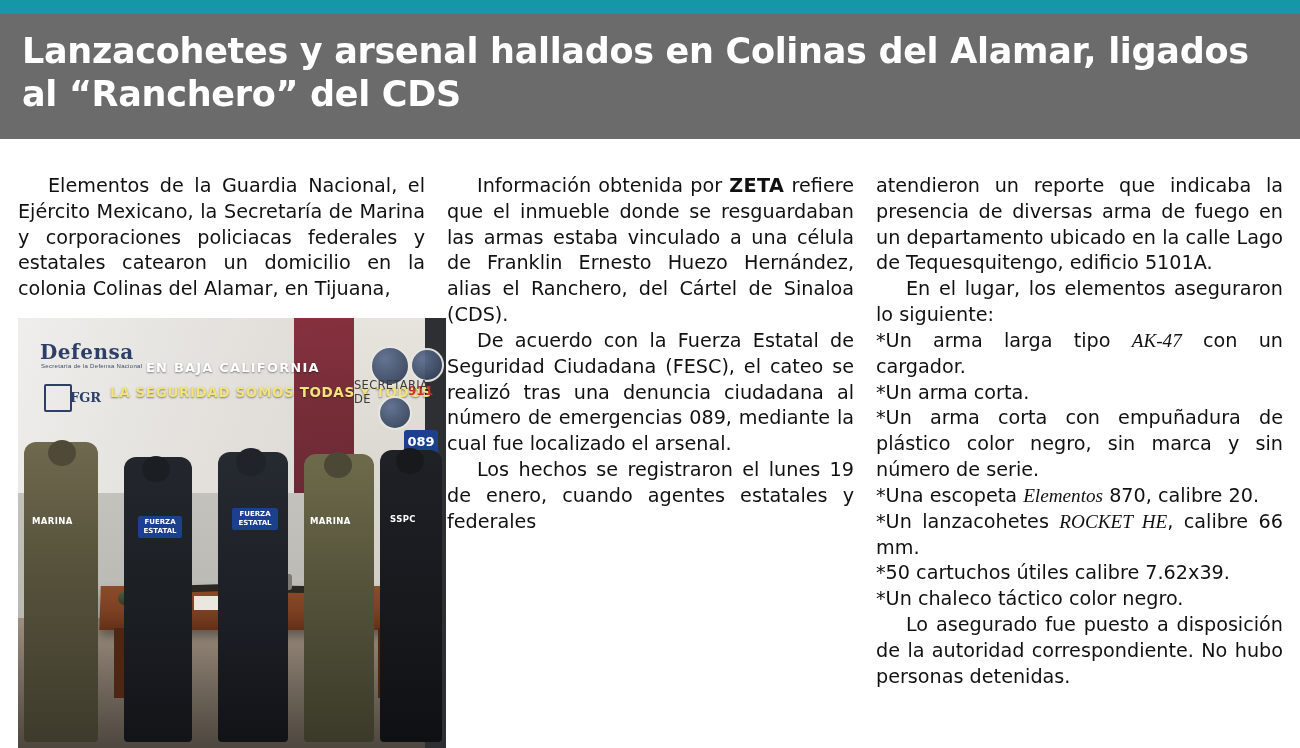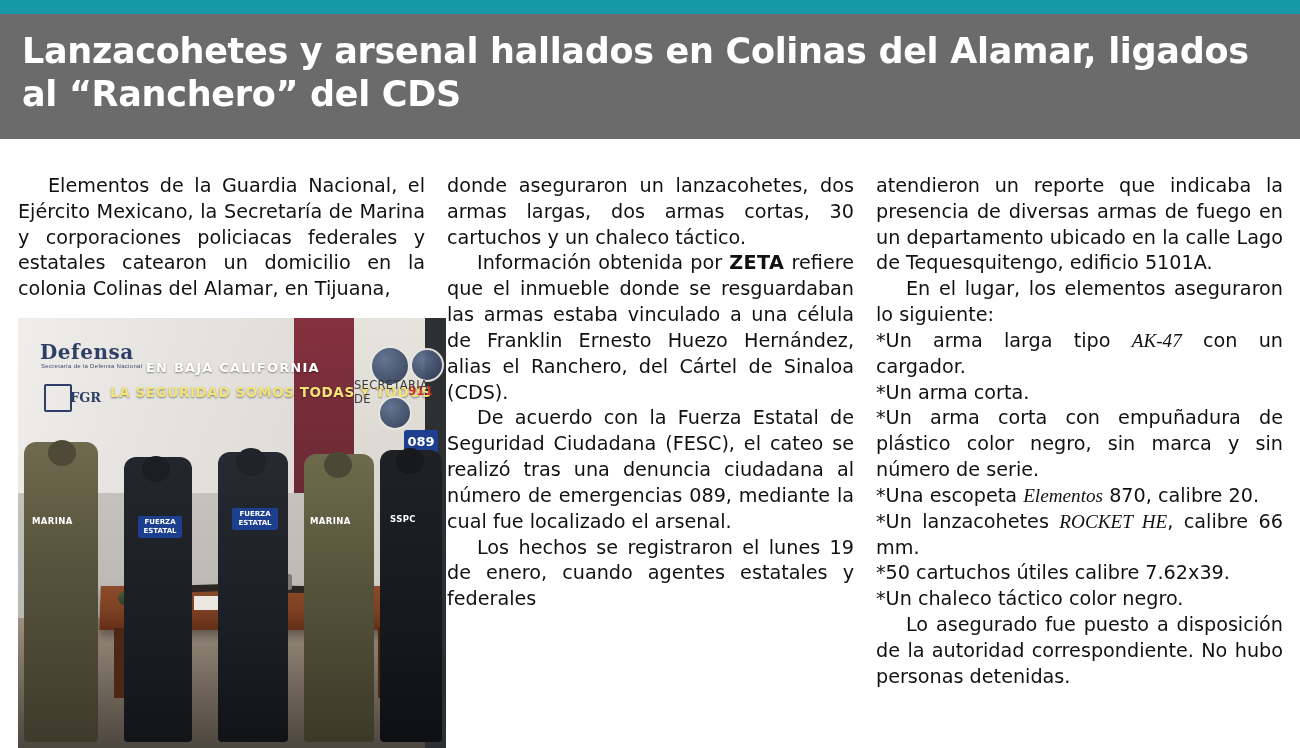--- a/index.html
+++ b/index.html
@@ -352,30 +352,29 @@
           <div class="ph-label" style="left:292px; top:198px;">MARINA</div>
 
           <div class="ph-officer o5"></div>
           <div class="ph-head" style="left:378px; top:130px; width:28px; height:26px; background:#17191d;"></div>
           <div class="ph-label" style="left:372px; top:196px;">SSPC</div>
         </div>
       </div>
     </div>
 
     <div class="col col-2">
-      <p class="noindent">donde aseguraron un lanzacohetes, dos armas largas, dos armas cortas, 30 cartuchos y un chaleco táctico.</p>
       <p>
         <span>Información obtenida por </span><strong class="zeta">ZETA</strong><span> refiere que el inmueble donde se resguardaban las armas estaba vinculado a una célula de Franklin Ernesto Huezo Hernández, alias el Ranchero, del Cártel de Sinaloa (CDS).</span>
       </p>
       <p>De acuerdo con la Fuerza Estatal de Seguridad Ciudadana (FESC), el cateo se realizó tras una denuncia ciudadana al número de emergencias 089, mediante la cual fue localizado el arsenal.</p>
       <p>Los hechos se registraron el lunes 19 de enero, cuando agentes estatales y federales</p>
     </div>
 
     <div class="col col-3">
-      <p class="noindent">atendieron un reporte que indicaba la presencia de diversas armas de fuego en un departamento ubicado en la calle Lago de Tequesquitengo, edificio 5101A.</p>
+      <p class="noindent">atendieron un reporte que indicaba la presencia de diversas arma de fuego en un departamento ubicado en la calle Lago de Tequesquitengo, edificio 5101A.</p>
       <p>En el lugar, los elementos aseguraron lo siguiente:</p>
       <p class="noindent">*Un arma larga tipo <em class="title-it">AK-47</em> con un cargador.</p>
       <p class="noindent">*Un arma corta.</p>
       <p class="noindent">*Un arma corta con empuñadura de plástico color negro, sin marca y sin número de serie.</p>
       <p class="noindent">*Una escopeta <em class="title-it">Elementos</em> 870, calibre 20.</p>
       <p class="noindent">*Un lanzacohetes <em class="title-it">ROCKET HE</em>, calibre 66 mm.</p>
       <p class="noindent">*50 cartuchos útiles calibre 7.62x39.</p>
       <p class="noindent">*Un chaleco táctico color negro.</p>
       <p>Lo asegurado fue puesto a disposición de la autoridad correspondiente. No hubo personas detenidas.</p>
     </div>

